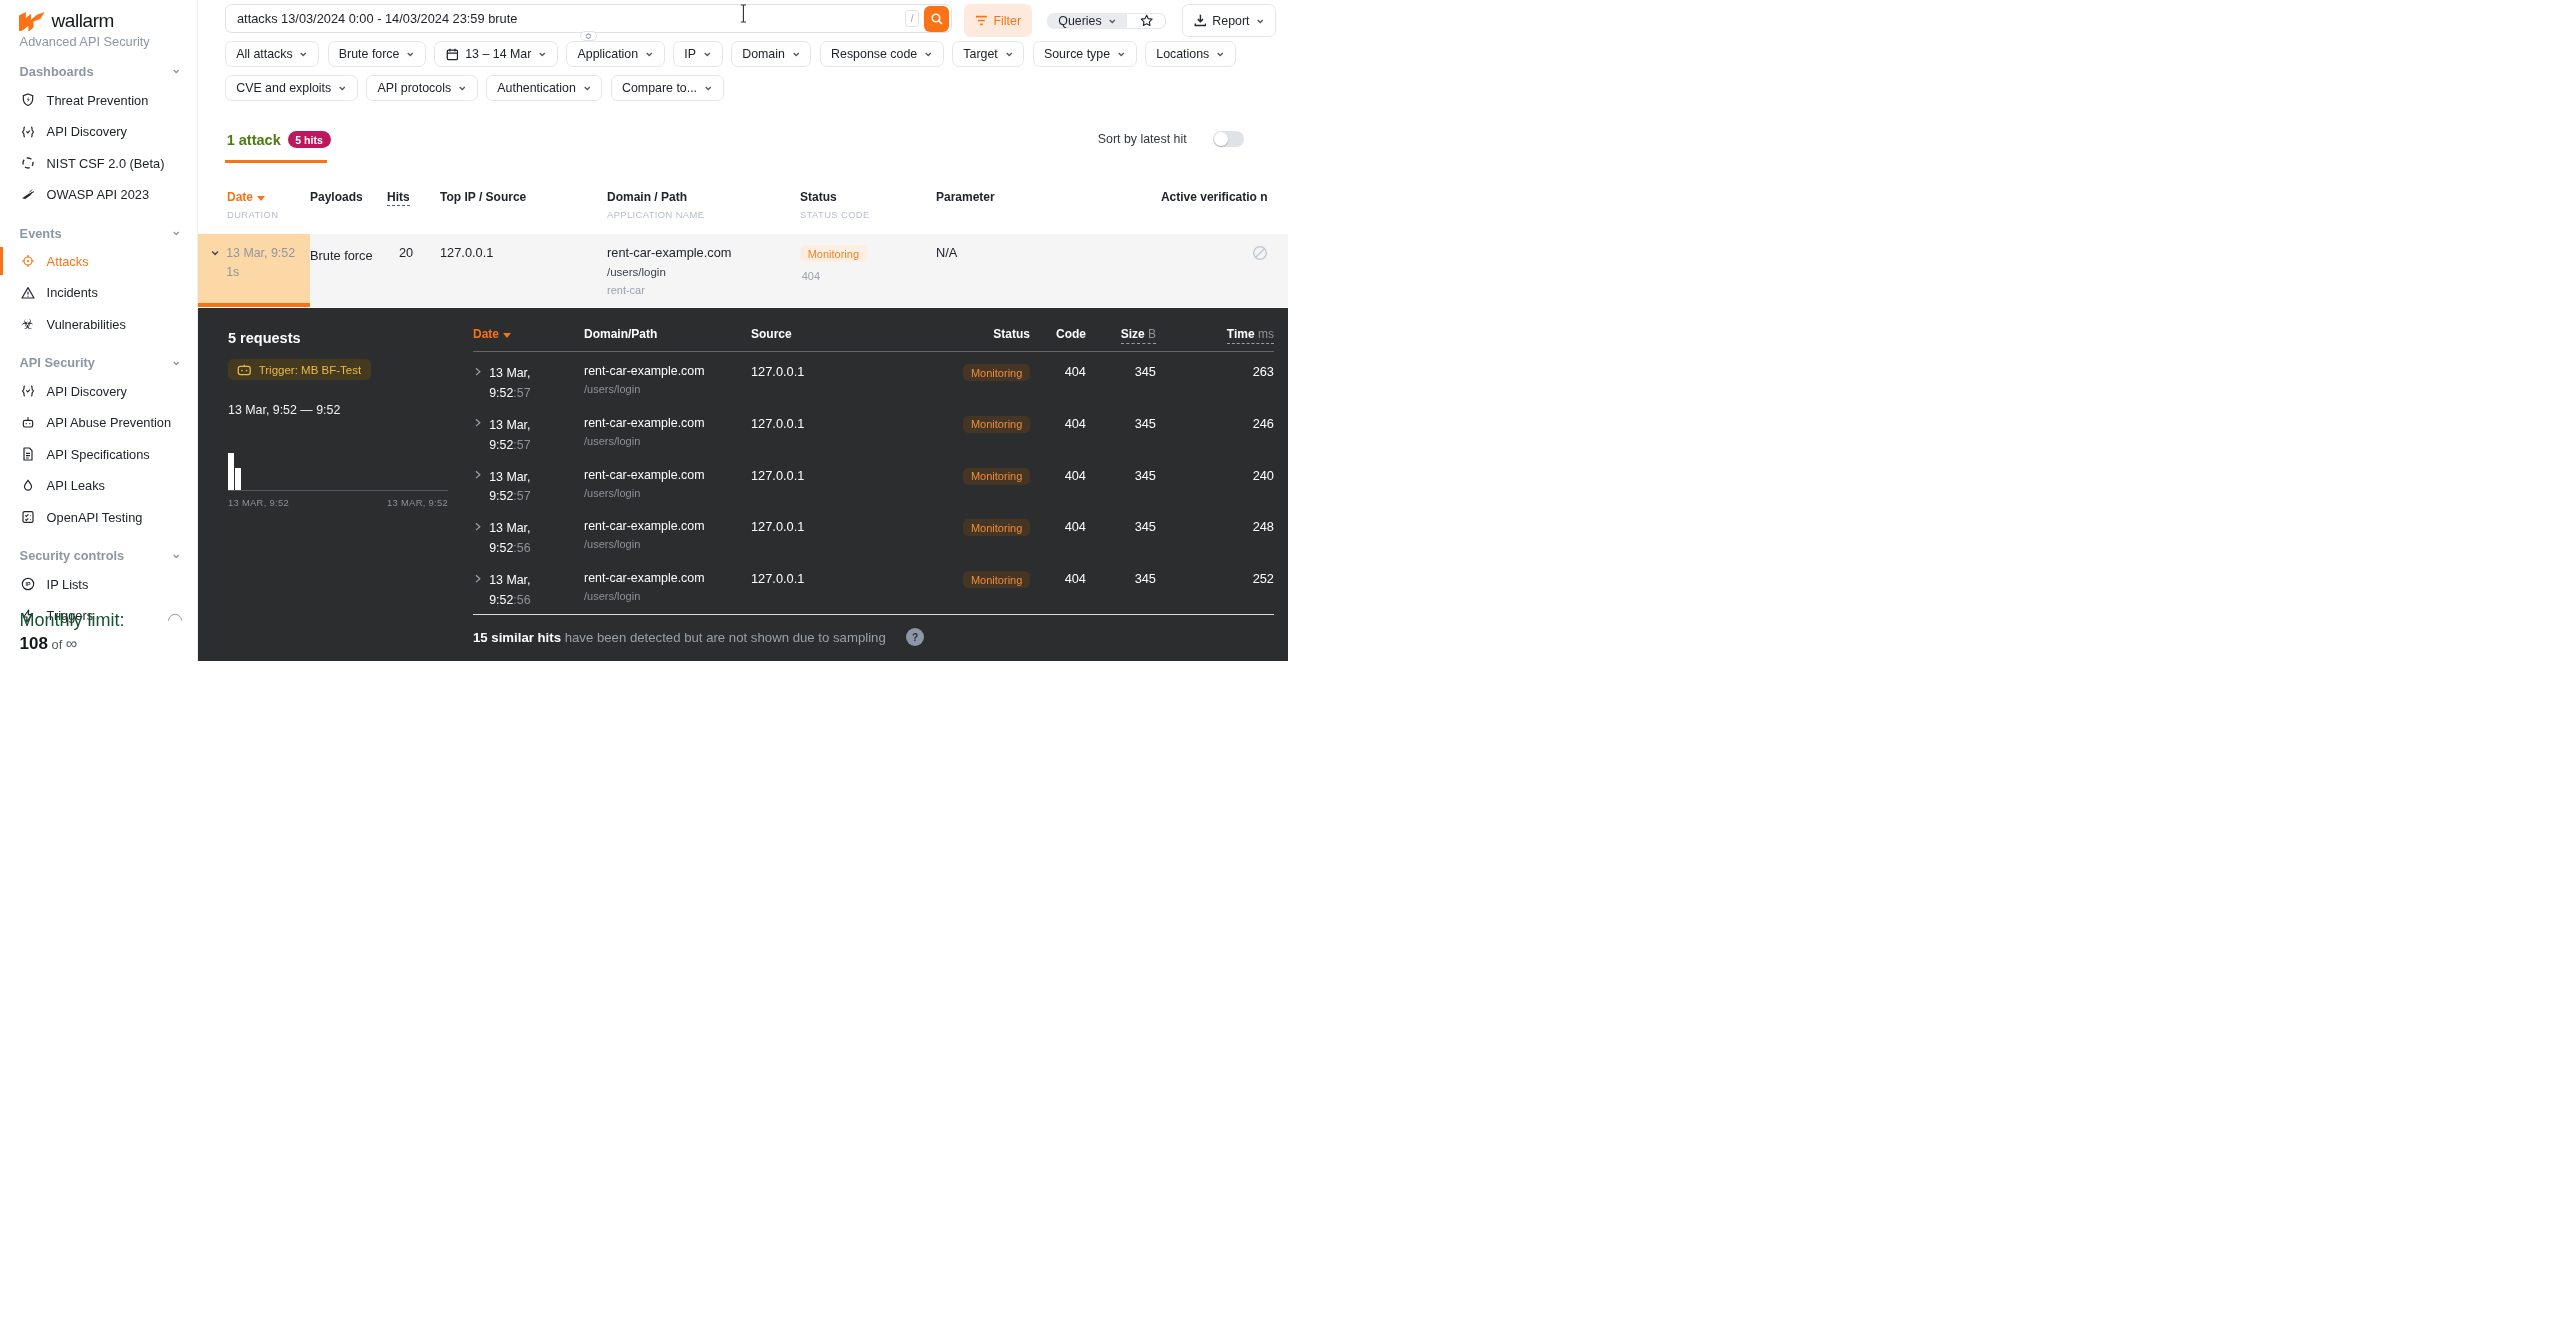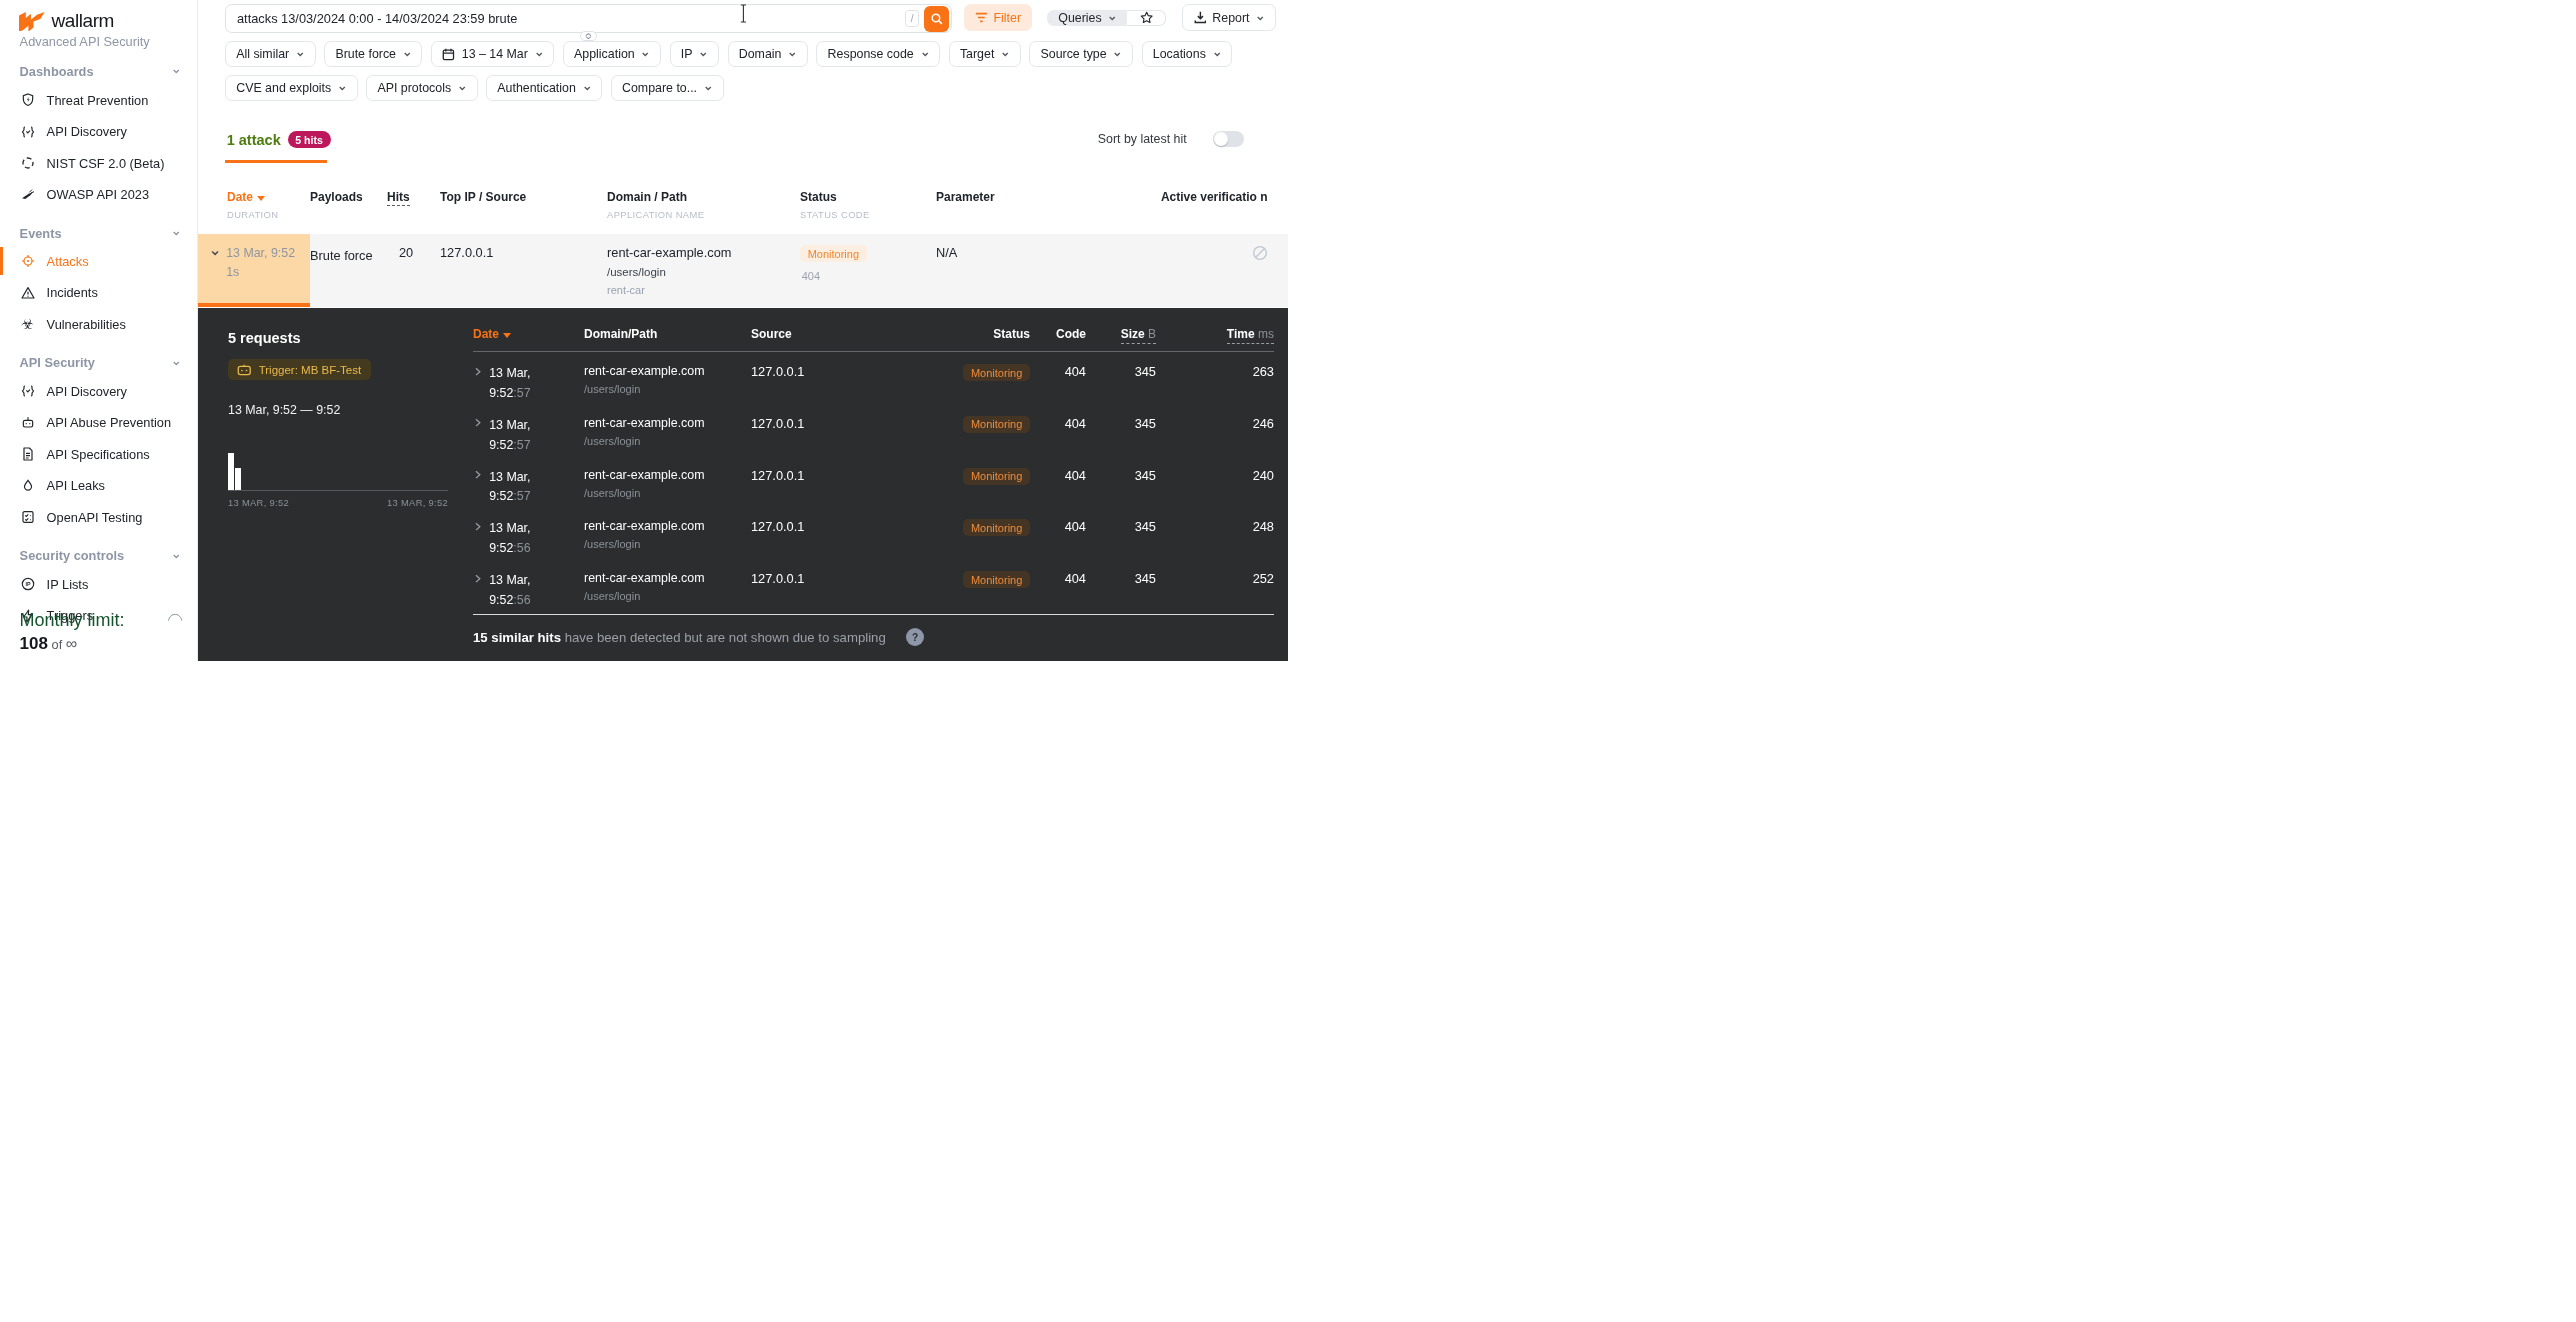--- a/index.html
+++ b/index.html
@@ -32,21 +32,21 @@
 
   
   .topbar { position:relative; height:39px; }
   .searchbox { position:absolute; left:27px; top:4.3px; width:727px; height:29px; border:0.9px solid #dfe3e8; border-radius:6.8px; display:flex; align-items:center; background:#fff; }
   .searchbox input { flex:1; border:0; outline:0; font-family:"Liberation Sans",sans-serif; font-size:12.8px; color:#20242b; padding:0 8.5px 0 11px; background:transparent; }
   .slash-key { width:14.5px; height:17px; border:0.9px solid #dfe3e8; border-radius:3.4px; color:#9aa3ad; font-size:10.2px; display:flex; align-items:center; justify-content:center; margin-right:4.3px; }
   .search-btn { width:25.6px; height:25.6px; margin-right:1.7px; border-radius:6px; background:#f97316; display:flex; align-items:center; justify-content:center; cursor:pointer; }
   .ibeam { position:absolute; left:542px; top:4.3px; width:6.8px; height:19px; color:#2c3138; }
   .collapse-pill { position:absolute; left:382px; top:31px; width:17px; height:10.2px; background:#fff; border:0.9px solid #dfe3e8; border-radius:5.1px; display:flex; flex-direction:column; align-items:center; justify-content:center; color:#8d96a5; cursor:pointer; }
   .topbar-right { position:absolute; right:12px; top:4.3px; display:flex; align-items:center; gap:15.3px; }
-  .btn { height:27px; display:flex; align-items:center; gap:6px; border-radius:6.8px; font-size:12.4px; cursor:pointer; padding:0 11px; }
+  .btn { height:33px; display:flex; align-items:center; gap:6px; border-radius:6.8px; font-size:12.4px; cursor:pointer; padding:0 11px; }
   .btn-filter { background:#fdeadd; color:#f97316; }
   .group { display:flex; align-items:stretch; height:16px; }
   .seg-queries { display:flex; align-items:center; gap:6px; background:#e9ebee; border-radius:6.8px 0 0 6.8px; padding:0 11px; font-size:12.4px; color:#23272e; cursor:pointer; }
   .seg-star { width:39px; display:flex; align-items:center; justify-content:center; border:0.9px solid #e3e6ea; border-left:0; border-radius:0 6.8px 6.8px 0; background:#fff; cursor:pointer; color:#23272e; }
   .btn-report { border:0.9px solid #e3e6ea; background:#fff; color:#23272e; }
 
   
   .chips { position:absolute; left:27px; display:flex; gap:8.5px; }
   .chips.row1 { top:41px; }
   .chips.row2 { top:75px; }
@@ -352,21 +352,21 @@
           <span>Report</span>
           <svg class="chev" viewBox="0 0 10 10" fill="none" stroke="#555b63" stroke-width="1.6">
               <path d="M2 3.5l3 3 3-3"></path>
             </svg>
         </div>
       </div>
     </div>
 
     <div class="chips row1">
       <div class="chip">
-          <span>All similar</span>
+          <span>All attacks</span>
           <svg class="chev" viewBox="0 0 10 10" fill="none" stroke="currentColor" stroke-width="1.6">
             <path d="M2 3.5l3 3 3-3"></path>
           </svg>
         </div>
       <div class="chip">
           <span>Brute force</span>
           <svg class="chev" viewBox="0 0 10 10" fill="none" stroke="currentColor" stroke-width="1.6">
             <path d="M2 3.5l3 3 3-3"></path>
           </svg>
         </div>

